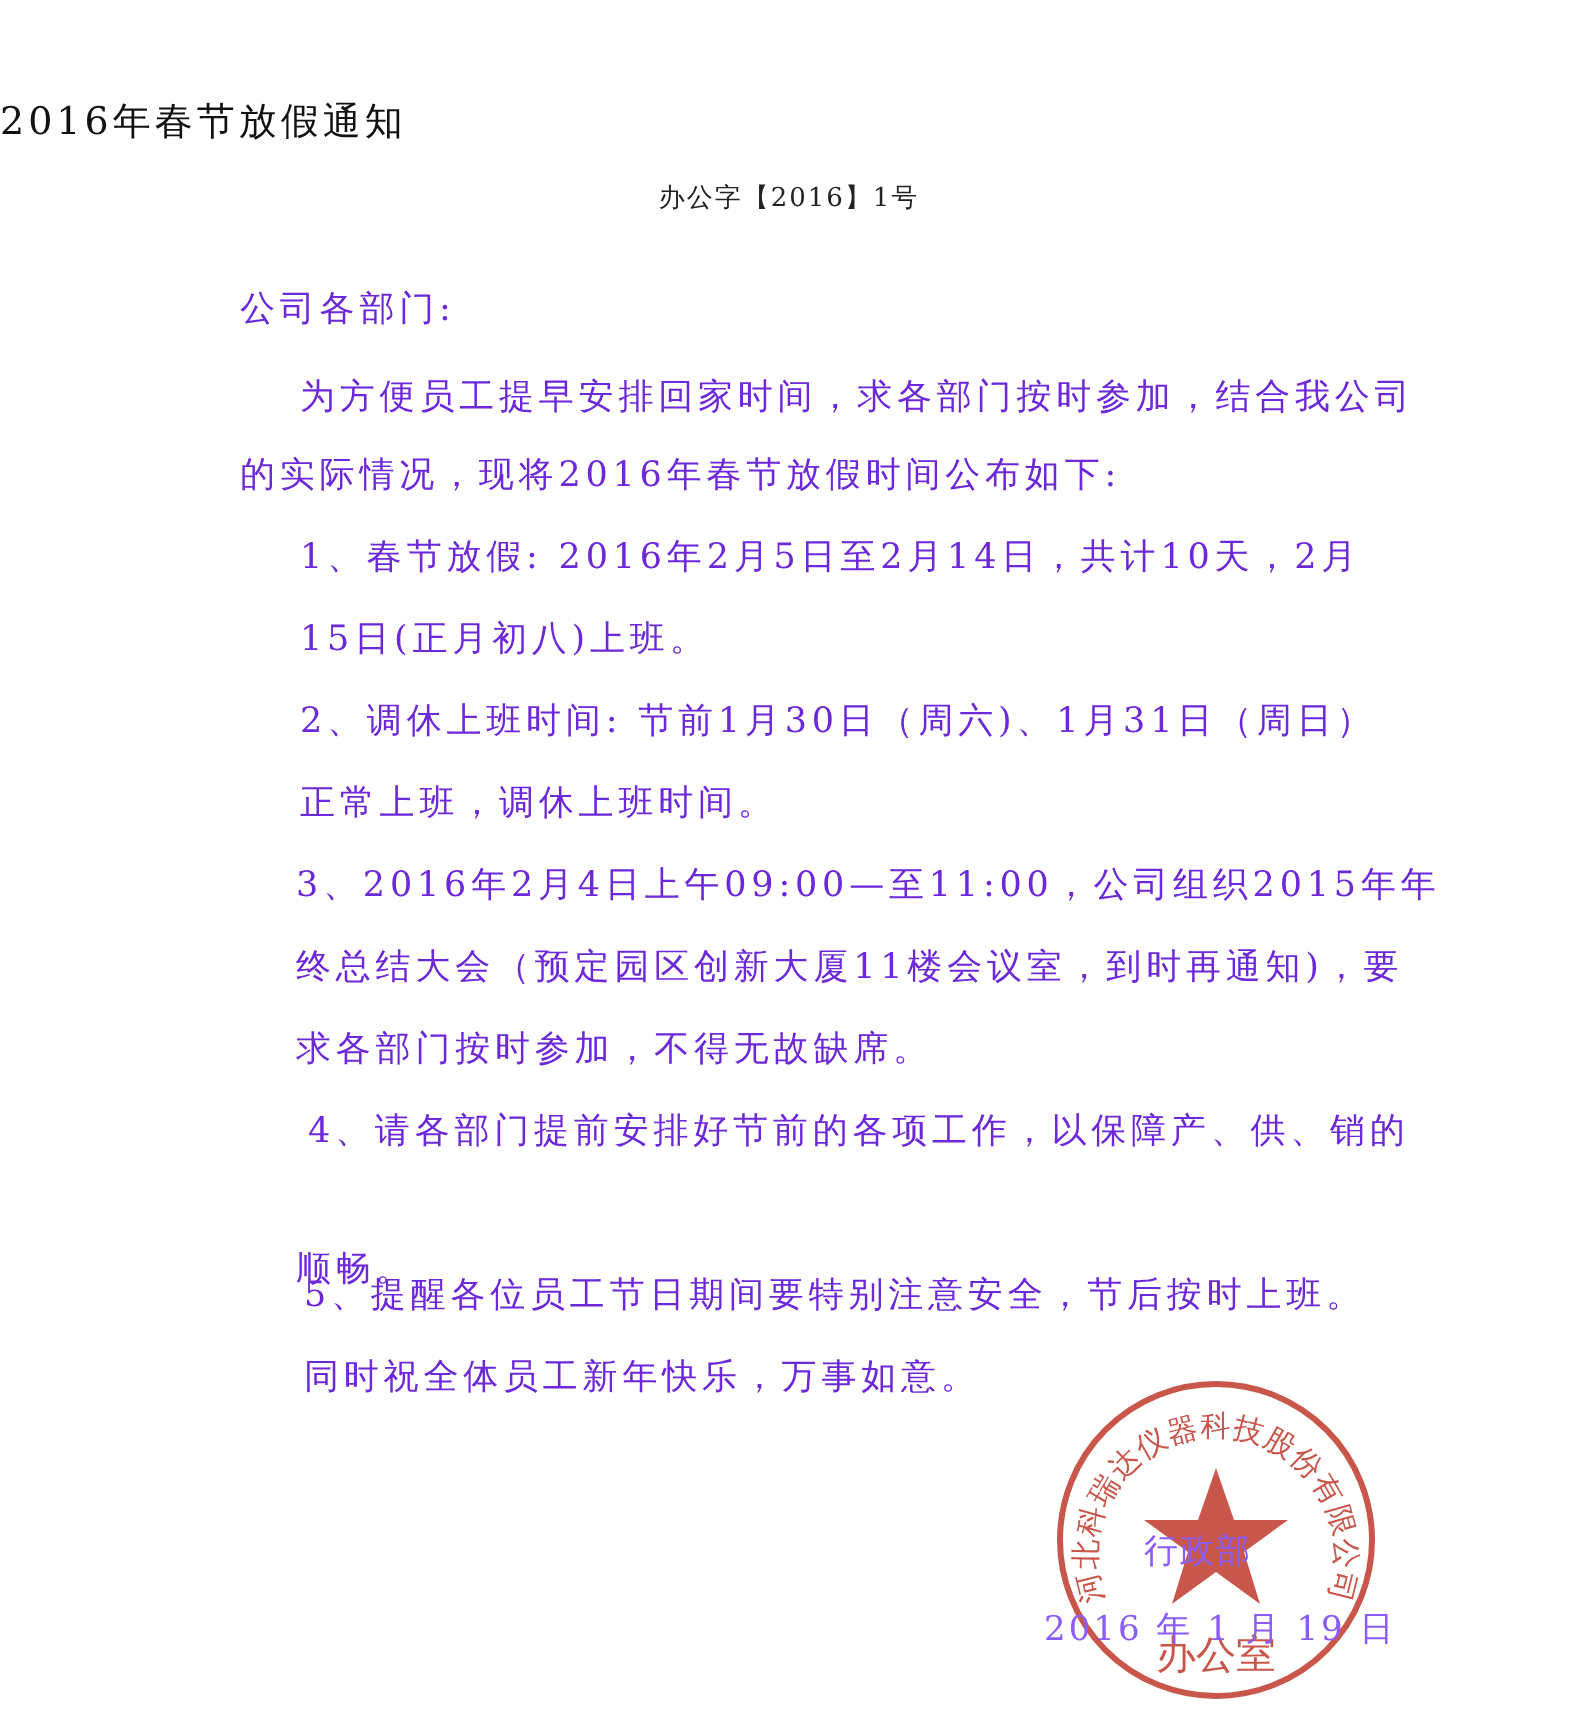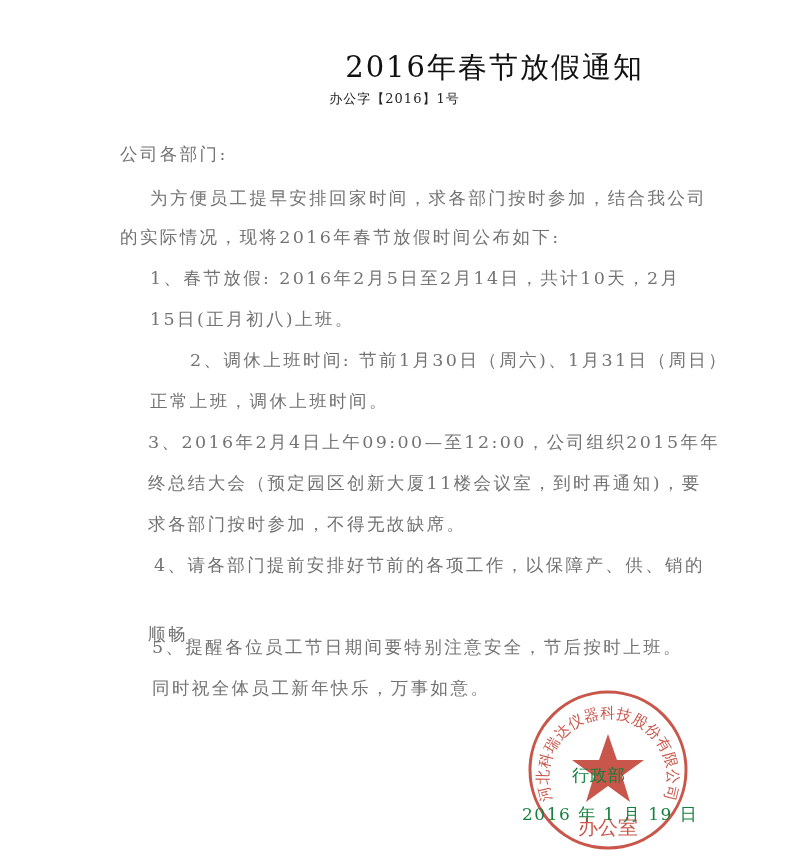--- a/index.html
+++ b/index.html
@@ -1,43 +1,43 @@
 <!DOCTYPE html>
 <html><head>
 <meta charset="utf-8">
 <style>
   html, body { margin:0; padding:0; background:#ffffff; }
   body { width:796px; height:859px; position:relative; overflow:hidden;
          font-family:"DejaVu Serif","Liberation Serif",serif; color:#111; }
   .abs { position:absolute; white-space:nowrap; }
-  .title { left:0; width:644px; top:48px; text-align:right; font-size:29px; letter-spacing:2px; color:#111; }
+  .title { left:0; width:644px; top:48px; text-align:left; font-size:19px; letter-spacing:2px; color:#111; }
   .docno { left:0; width:789px; top:90px; text-align:center; font-size:13px; color:#222; letter-spacing:1px; }
-  .line { font-size:17.5px; letter-spacing:2.4px; color:#737373; }
-  .sign { font-size:17px; color:#15803d; letter-spacing:1px; }
+  .line { font-size:17.5px; letter-spacing:2.4px; color:#6d28d9; }
+  .sign { font-size:17px; color:#8b5cf6; letter-spacing:1px; }
   .stamp { position:absolute; left:526px; top:688px; width:164px; height:164px; opacity:0.85; }
 </style>
 </head>
 <body>
 
 <div>
   <div class="abs title">2016年春节放假通知</div>
   <div class="abs docno">办公字【2016】1号</div>
 
   <div class="abs line" style="left:120px; top:142px;">公司各部门:</div>
 
   <div class="abs line" style="left:150px; top:186px;">为方便员工提早安排回家时间，求各部门按时参加，结合我公司</div>
   <div class="abs line" style="left:120px; top:225px;">的实际情况，现将2016年春节放假时间公布如下:</div>
 
   <div class="abs line" style="left:150px; top:266px;">1、春节放假: 2016年2月5日至2月14日，共计10天，2月</div>
   <div class="abs line" style="left:150px; top:307px;text-align:center;">15日(正月初八)上班。</div>
 
-  <div class="abs line" style="left:150px; top:348px;margin-left:40px;">2、调休上班时间: 节前1月30日（周六)、1月31日（周日）</div>
+  <div class="abs line" style="left:150px; top:348px;">2、调休上班时间: 节前1月30日（周六)、1月31日（周日）</div>
   <div class="abs line" style="left:150px; top:389px;">正常上班，调休上班时间。</div>
 
-  <div class="abs line" style="left:148px; top:430px;">3、2016年2月4日上午09:00—至12:00，公司组织2015年年</div>
+  <div class="abs line" style="left:148px; top:430px;">3、2016年2月4日上午09:00—至11:00，公司组织2015年年</div>
   <div class="abs line" style="left:148px; top:471px;">终总结大会（预定园区创新大厦11楼会议室，到时再通知)，要</div>
   <div class="abs line" style="left:148px; top:512px;">求各部门按时参加，不得无故缺席。</div>
 
   <div class="abs line" style="left:154px; top:553px;text-align:right;">4、请各部门提前安排好节前的各项工作，以保障产、供、销的</div>
   <div class="abs line" style="left:148px; top:582px;margin-top:40px;">顺畅。</div>
 
   <div class="abs line" style="left:152px; top:635px;text-align:right;">5、提醒各位员工节日期间要特别注意安全，节后按时上班。</div>
 
   <div class="abs line" style="left:152px; top:676px;">同时祝全体员工新年快乐，万事如意。</div>
 

